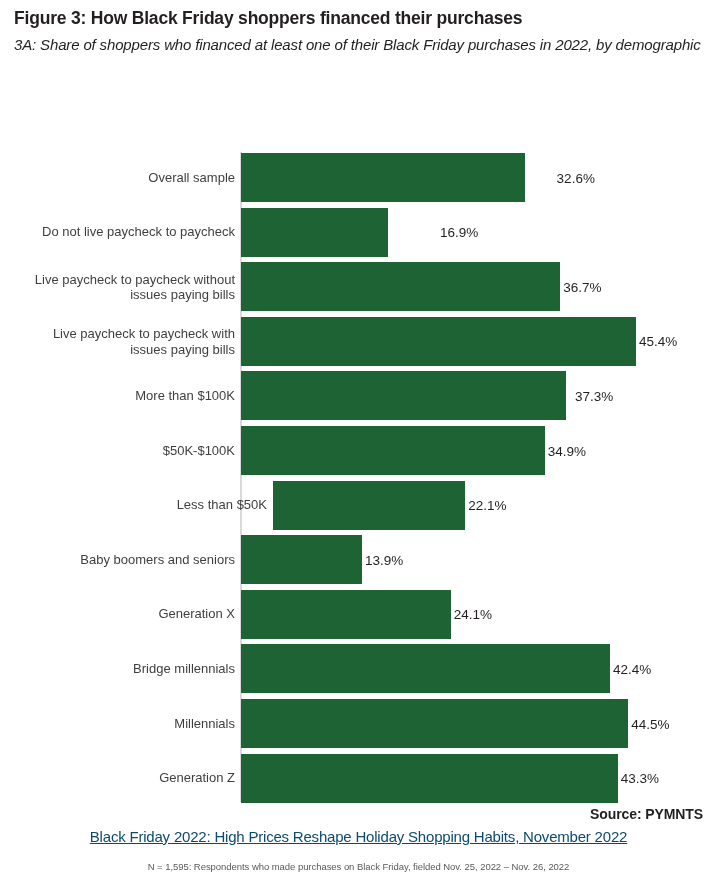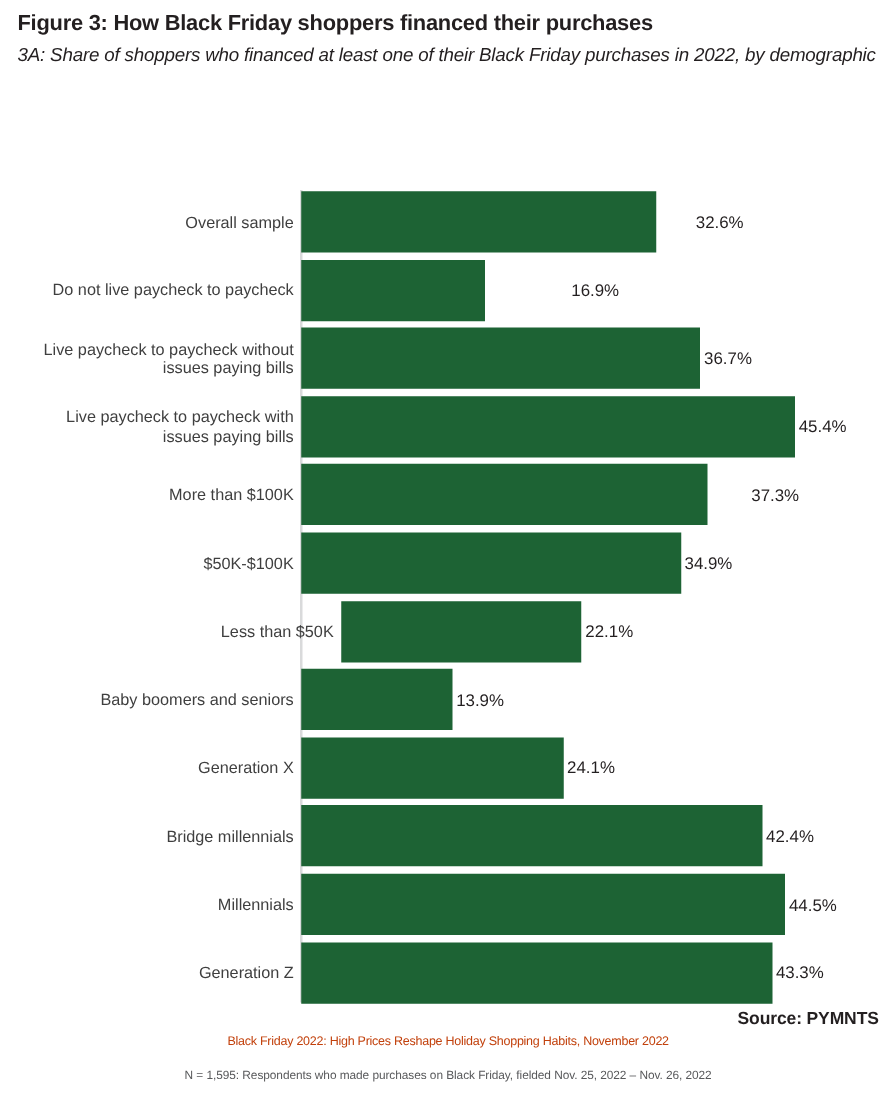--- a/index.html
+++ b/index.html
@@ -101,23 +101,24 @@
   #source-line {
     text-align: right;
     padding-right: 14px;
     font-size: 14px;
     font-weight: bold;
     color: #231f20;
     letter-spacing: -0.1px;
   }
   #report-line {
     margin-top: 6px;
-    font-size: 10px;
-    color: #c2410c;
+    font-size: 15px;
+    color: #0c4a6e;
     letter-spacing: -0.2px;
+    text-decoration: underline;
   }
   #n-line {
     margin-top: 16px;
     font-size: 9.5px;
     color: #58595b;
     letter-spacing: -0.05px;
   }
 </style>
 </head>
 <body>
@@ -131,38 +132,38 @@
   <div id="axis-line"></div>
   <div id="bars-container">
       <div class="bar-row" style="top: 3px;">
         <div class="bar-label">Overall sample</div>
         <div class="bar-rect" style="width: 283.62px; background: rgb(29, 99, 52);"></div>
         <div class="bar-value" style="left: 524.62px; padding-left: 32px;">32.6%</div>
       </div>
       <div class="bar-row" style="top: 57.6px;">
         <div class="bar-label">Do not live paycheck to paycheck</div>
         <div class="bar-rect" style="width: 147.03px; background: rgb(29, 99, 52);"></div>
-        <div class="bar-value" style="left: 409px; padding-left: 48px;">16.9%</div>
+        <div class="bar-value" style="left: 392px; padding-left: 48px;">16.9%</div>
       </div>
       <div class="bar-row" style="top: 112.2px;">
         <div class="bar-label">Live paycheck to paycheck without
 issues paying bills</div>
         <div class="bar-rect" style="width: 319.29px; background: rgb(29, 99, 52);"></div>
         <div class="bar-value" style="left: 560.29px;">36.7%</div>
       </div>
       <div class="bar-row" style="top: 166.8px;">
         <div class="bar-label">Live paycheck to paycheck with
 issues paying bills</div>
         <div class="bar-rect" style="width: 394.98px; background: rgb(29, 99, 52);"></div>
         <div class="bar-value" style="left: 635.98px;">45.4%</div>
       </div>
       <div class="bar-row" style="top: 221.4px;">
         <div class="bar-label">More than $100K</div>
         <div class="bar-rect" style="width: 324.51px; background: rgb(29, 99, 52);"></div>
-        <div class="bar-value" style="left: 598px; text-align: center;">37.3%</div>
+        <div class="bar-value" style="left: 572px; text-align: center;">37.3%</div>
       </div>
       <div class="bar-row" style="top: 276px; border-radius: 21px;">
         <div class="bar-label">$50K-$100K</div>
         <div class="bar-rect" style="width: 303.63px; background: rgb(29, 99, 52);"></div>
         <div class="bar-value" style="left: 544.63px;">34.9%</div>
       </div>
       <div class="bar-row" style="top: 330.6px; margin-left: 32px;">
         <div class="bar-label">Less than $50K</div>
         <div class="bar-rect" style="width: 192.27px; background: rgb(29, 99, 52);"></div>
         <div class="bar-value" style="left: 433.27px;">22.1%</div>

